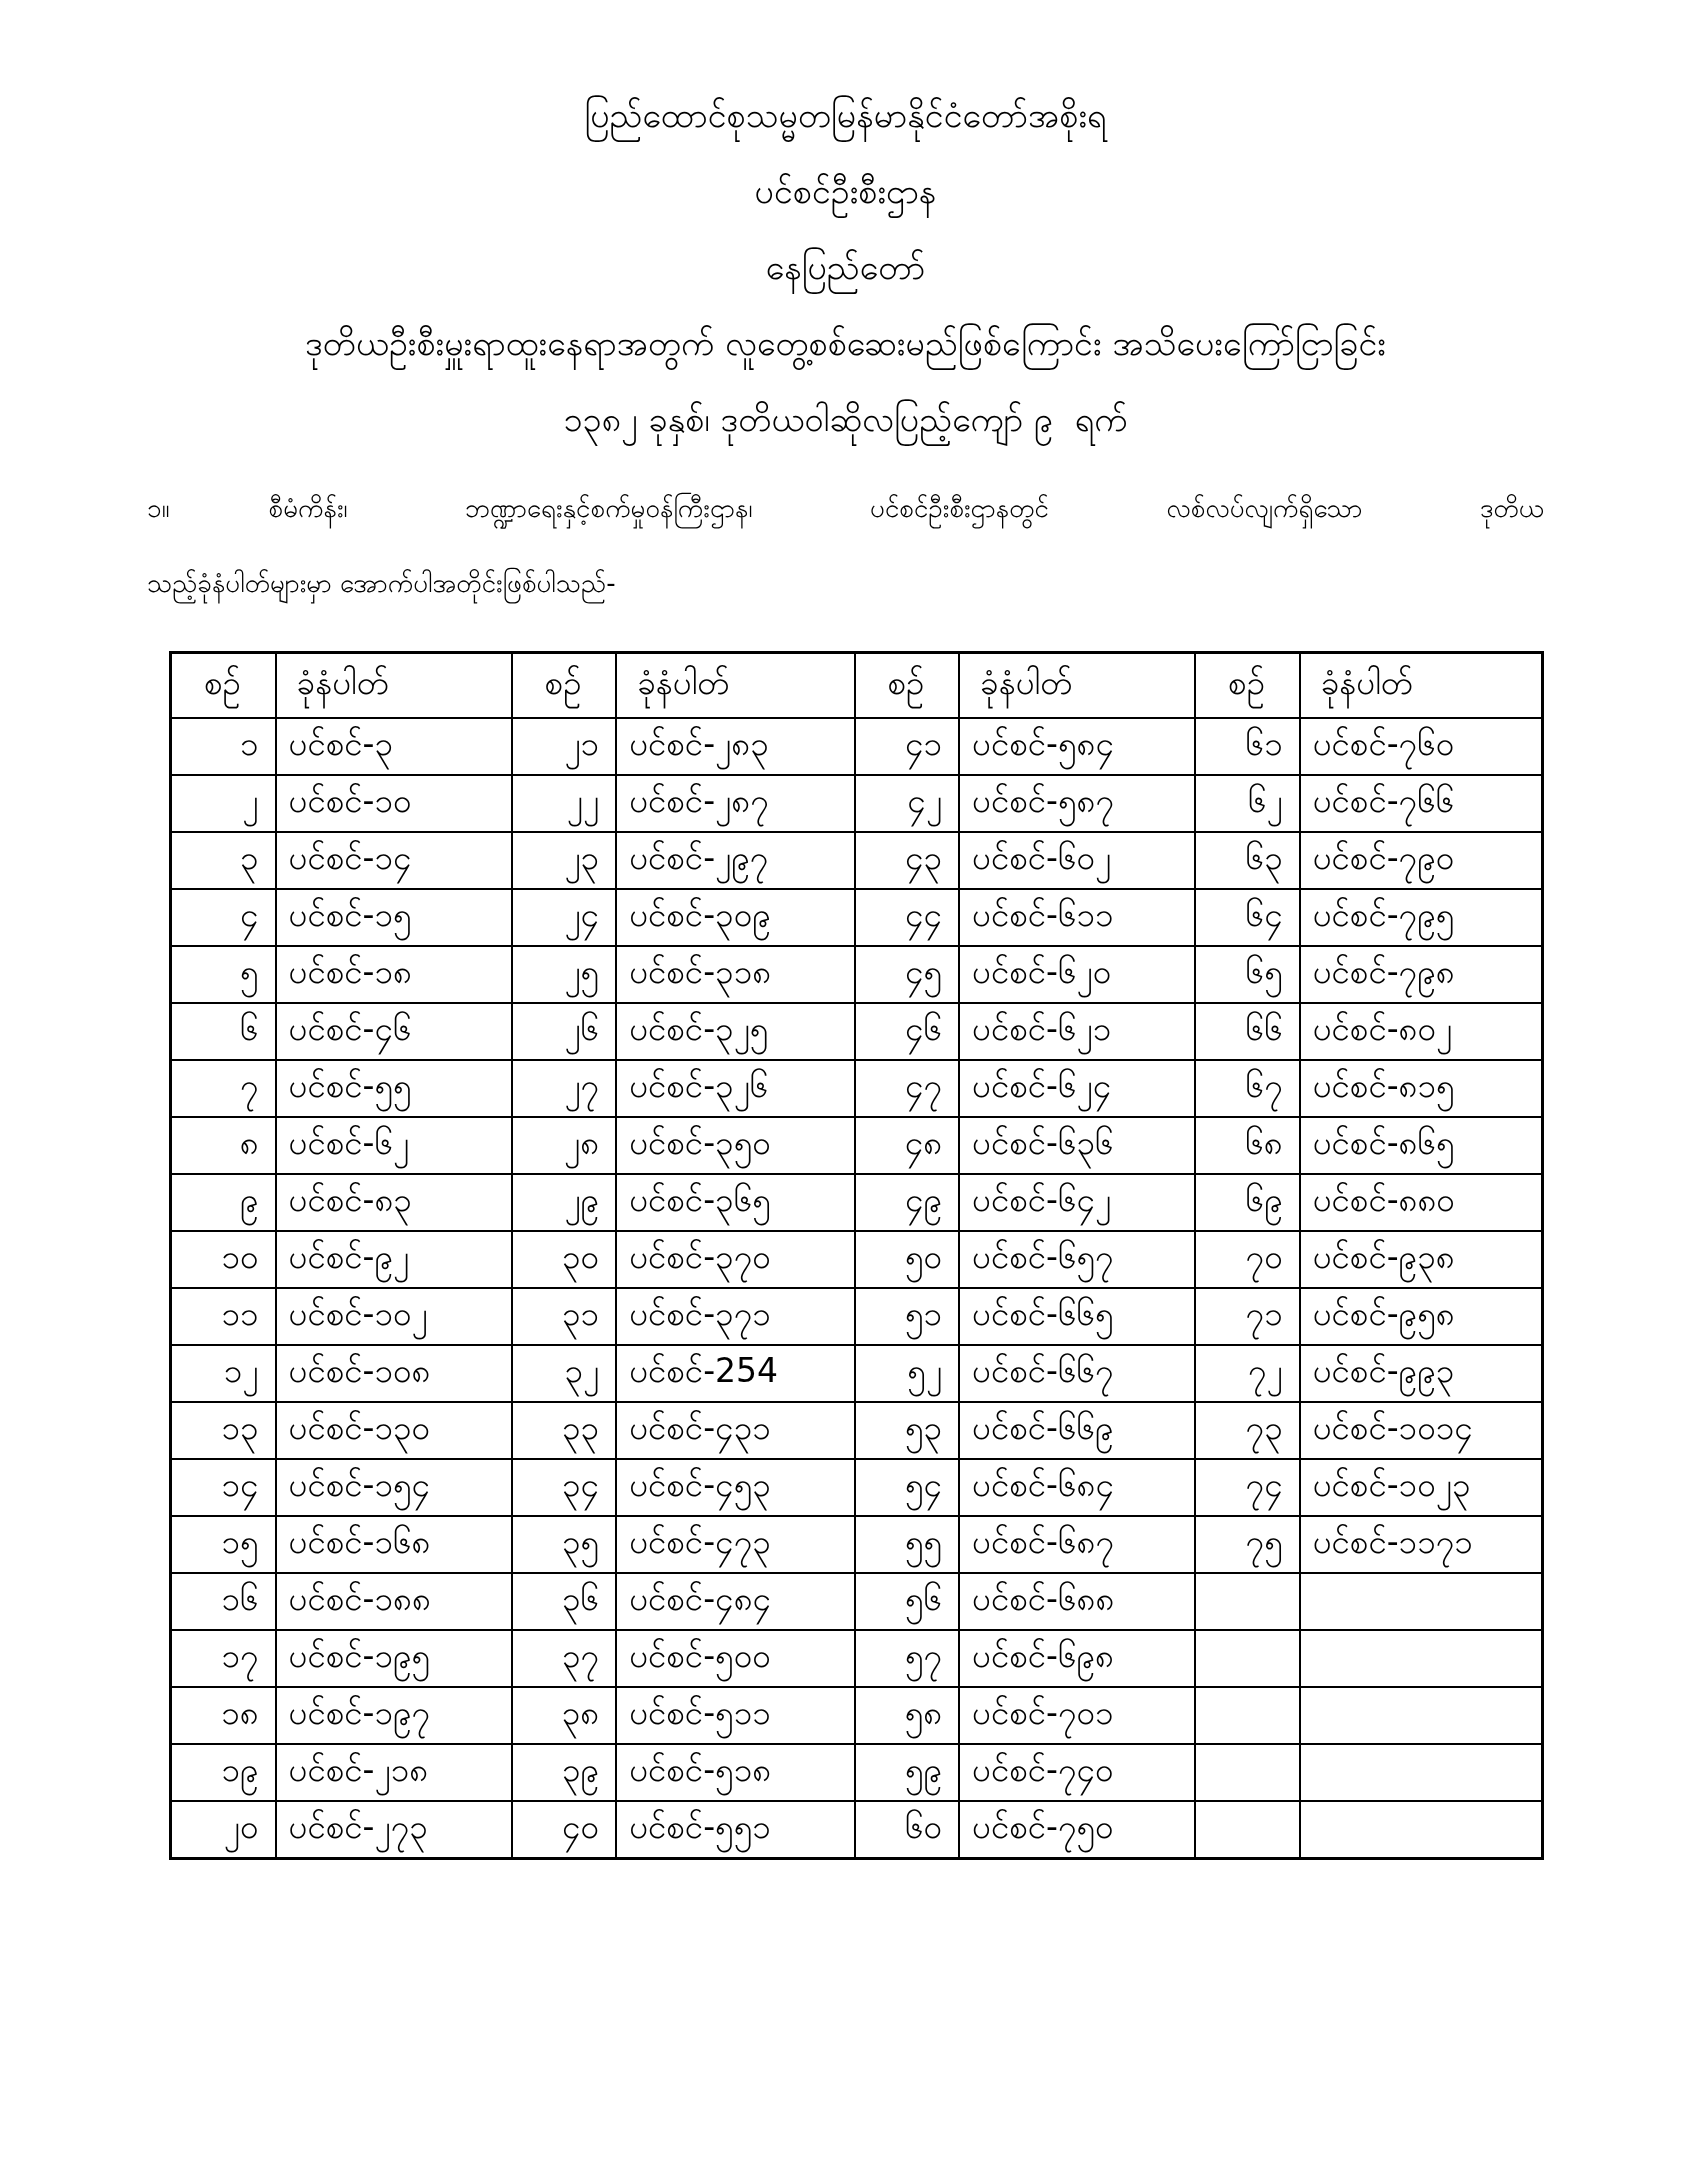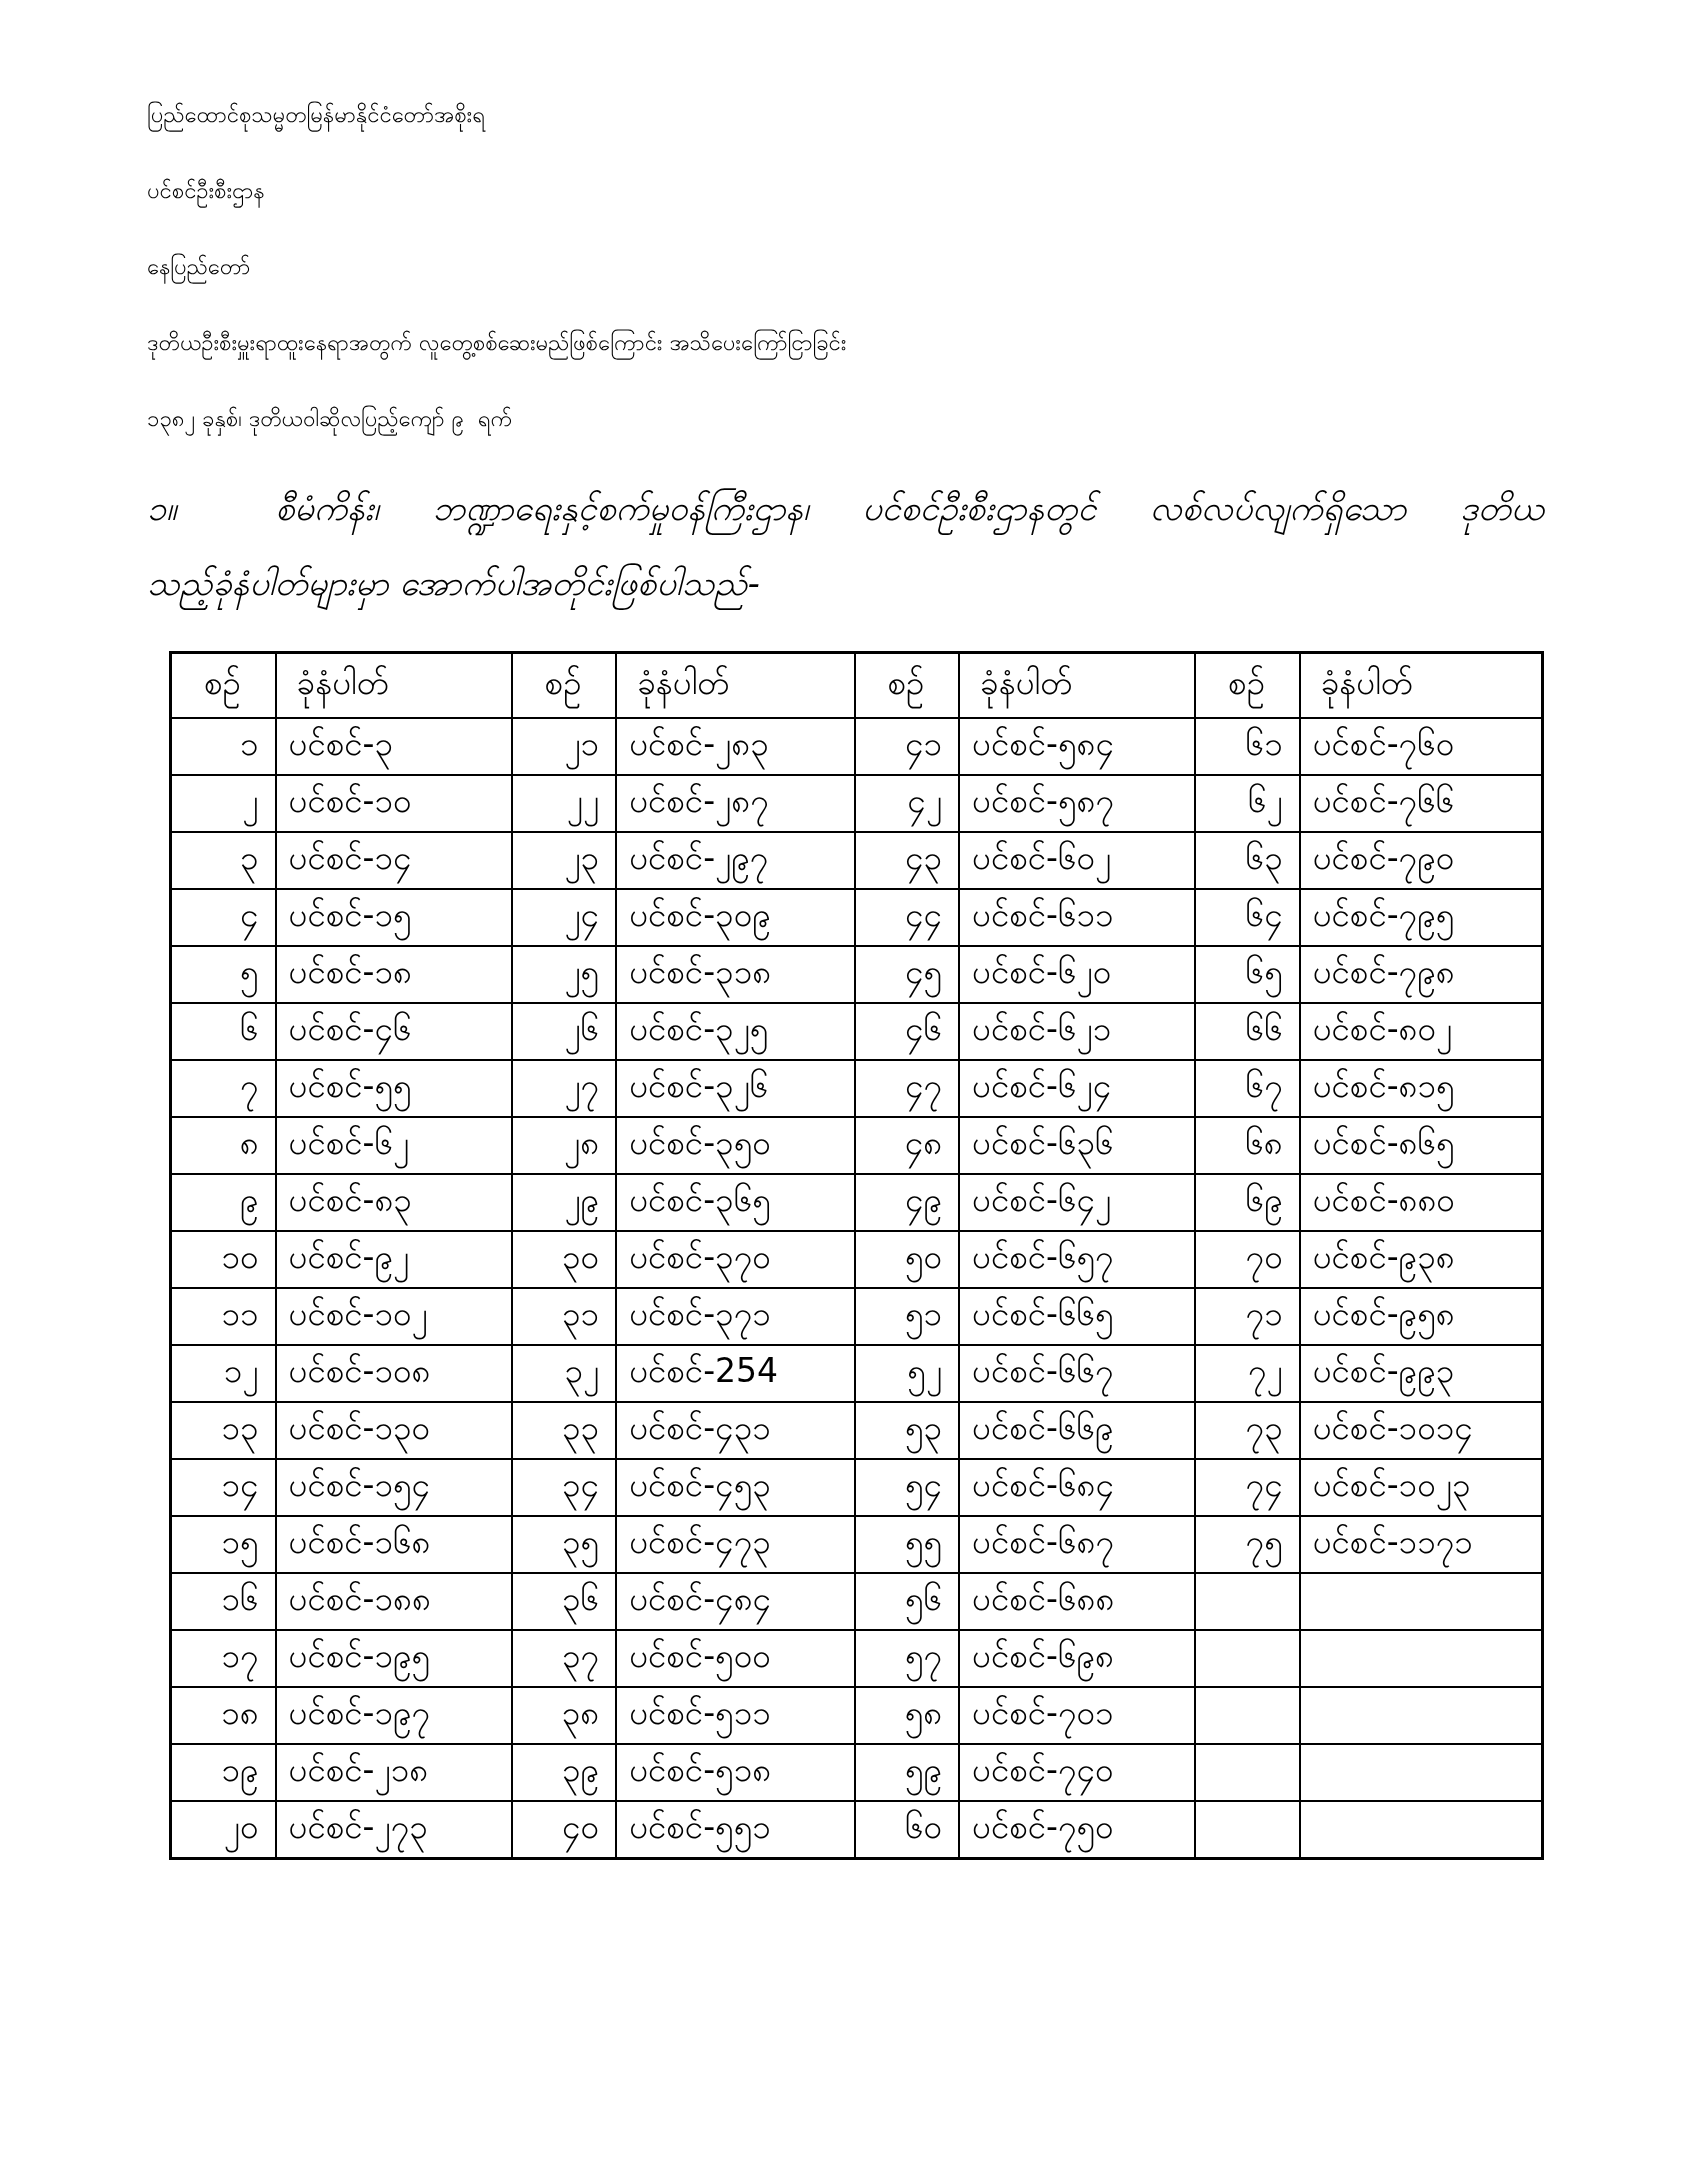--- a/index.html
+++ b/index.html
@@ -3,23 +3,23 @@
 <meta charset="utf-8">
 <style>
   html,body{margin:0;padding:0;background:#ffffff;}
   body{
     width:1683px;height:2178px;
     color:#000000;
     font-family:"DejaVu Sans", sans-serif;
     overflow:hidden;
   }
   .page{padding:77px 139px 0 147px;}
-  .title-block{font-size:22px;line-height:76px;}
+  .title-block{text-align:center;font-size:34px;line-height:76px;}
   .title-line{white-space:pre;}
-  .para-block{margin-top:14px;font-size:34px;line-height:75px;font-style:italic;}
+  .para-block{margin-top:14px;font-size:26px;line-height:75px;}
   .para-line{text-align:justify;text-align-last:justify;white-space:normal;}
   .para-line.last{text-align-last:left;}
   .para-number{display:inline-block;}
   .num-gap{display:inline-block;width:99px;}
   table.results{
     border-collapse:collapse;
     margin-top:30px;
     margin-left:22px;
     border:3px solid #000;
   }

